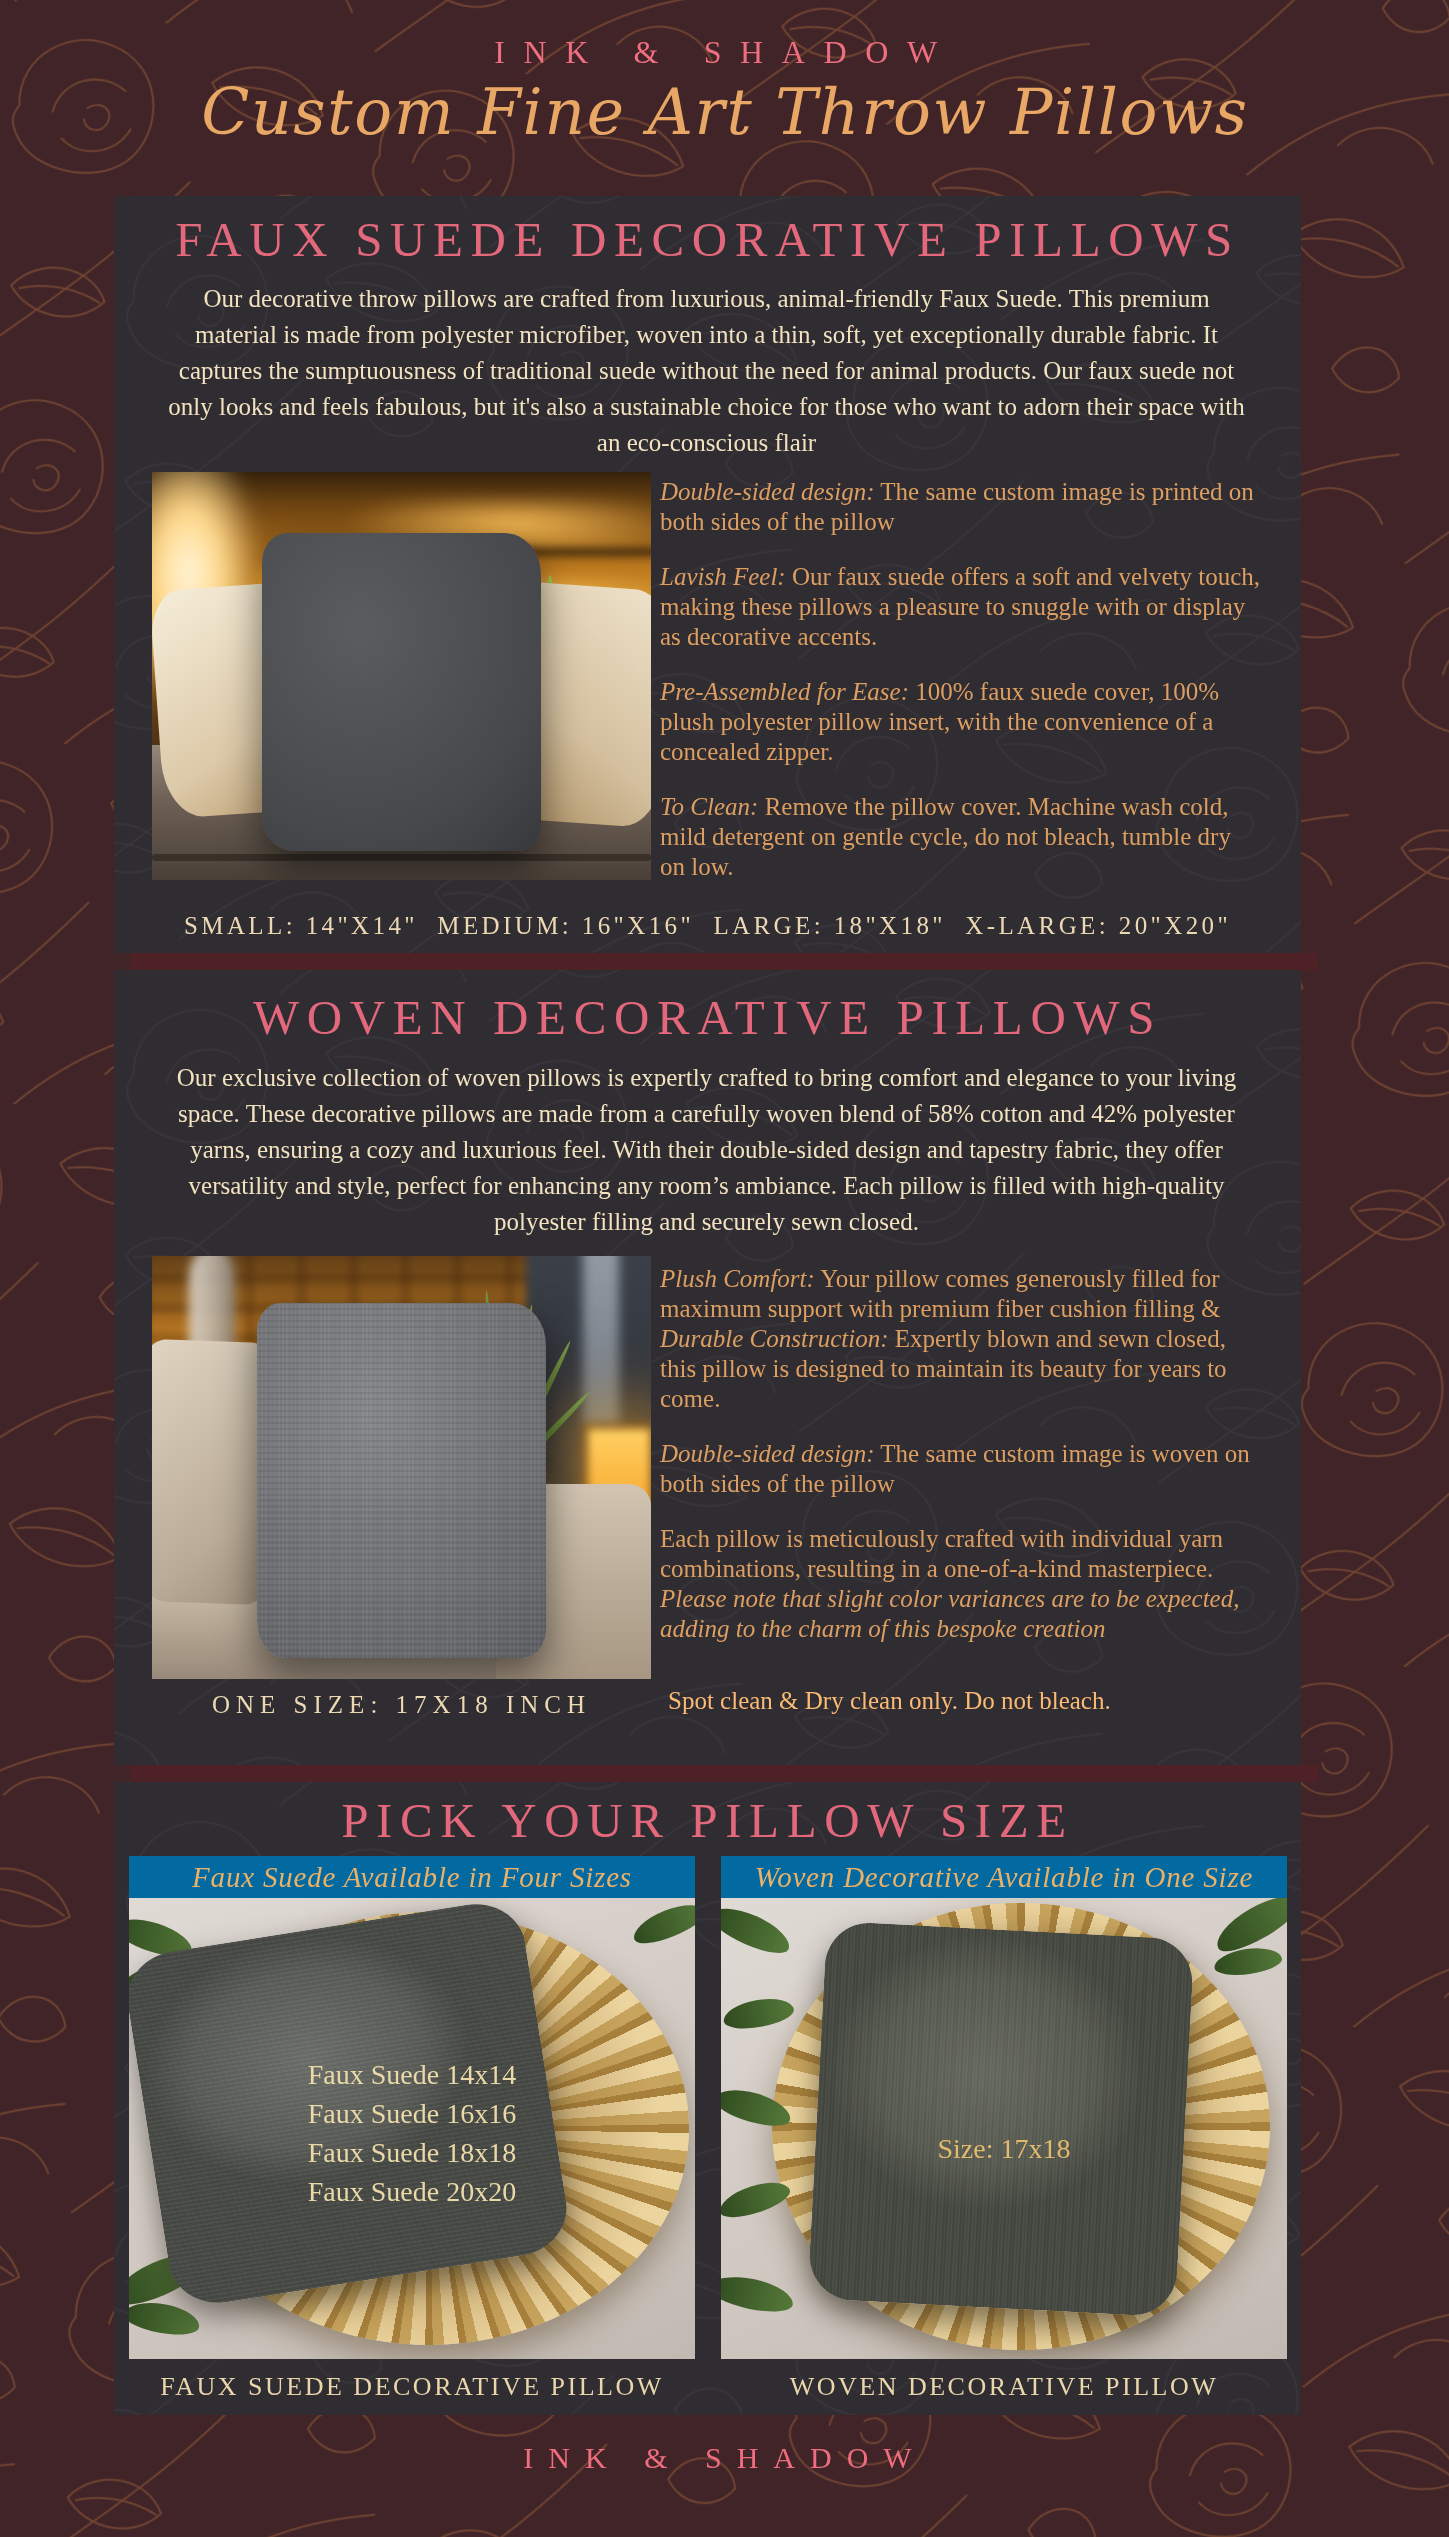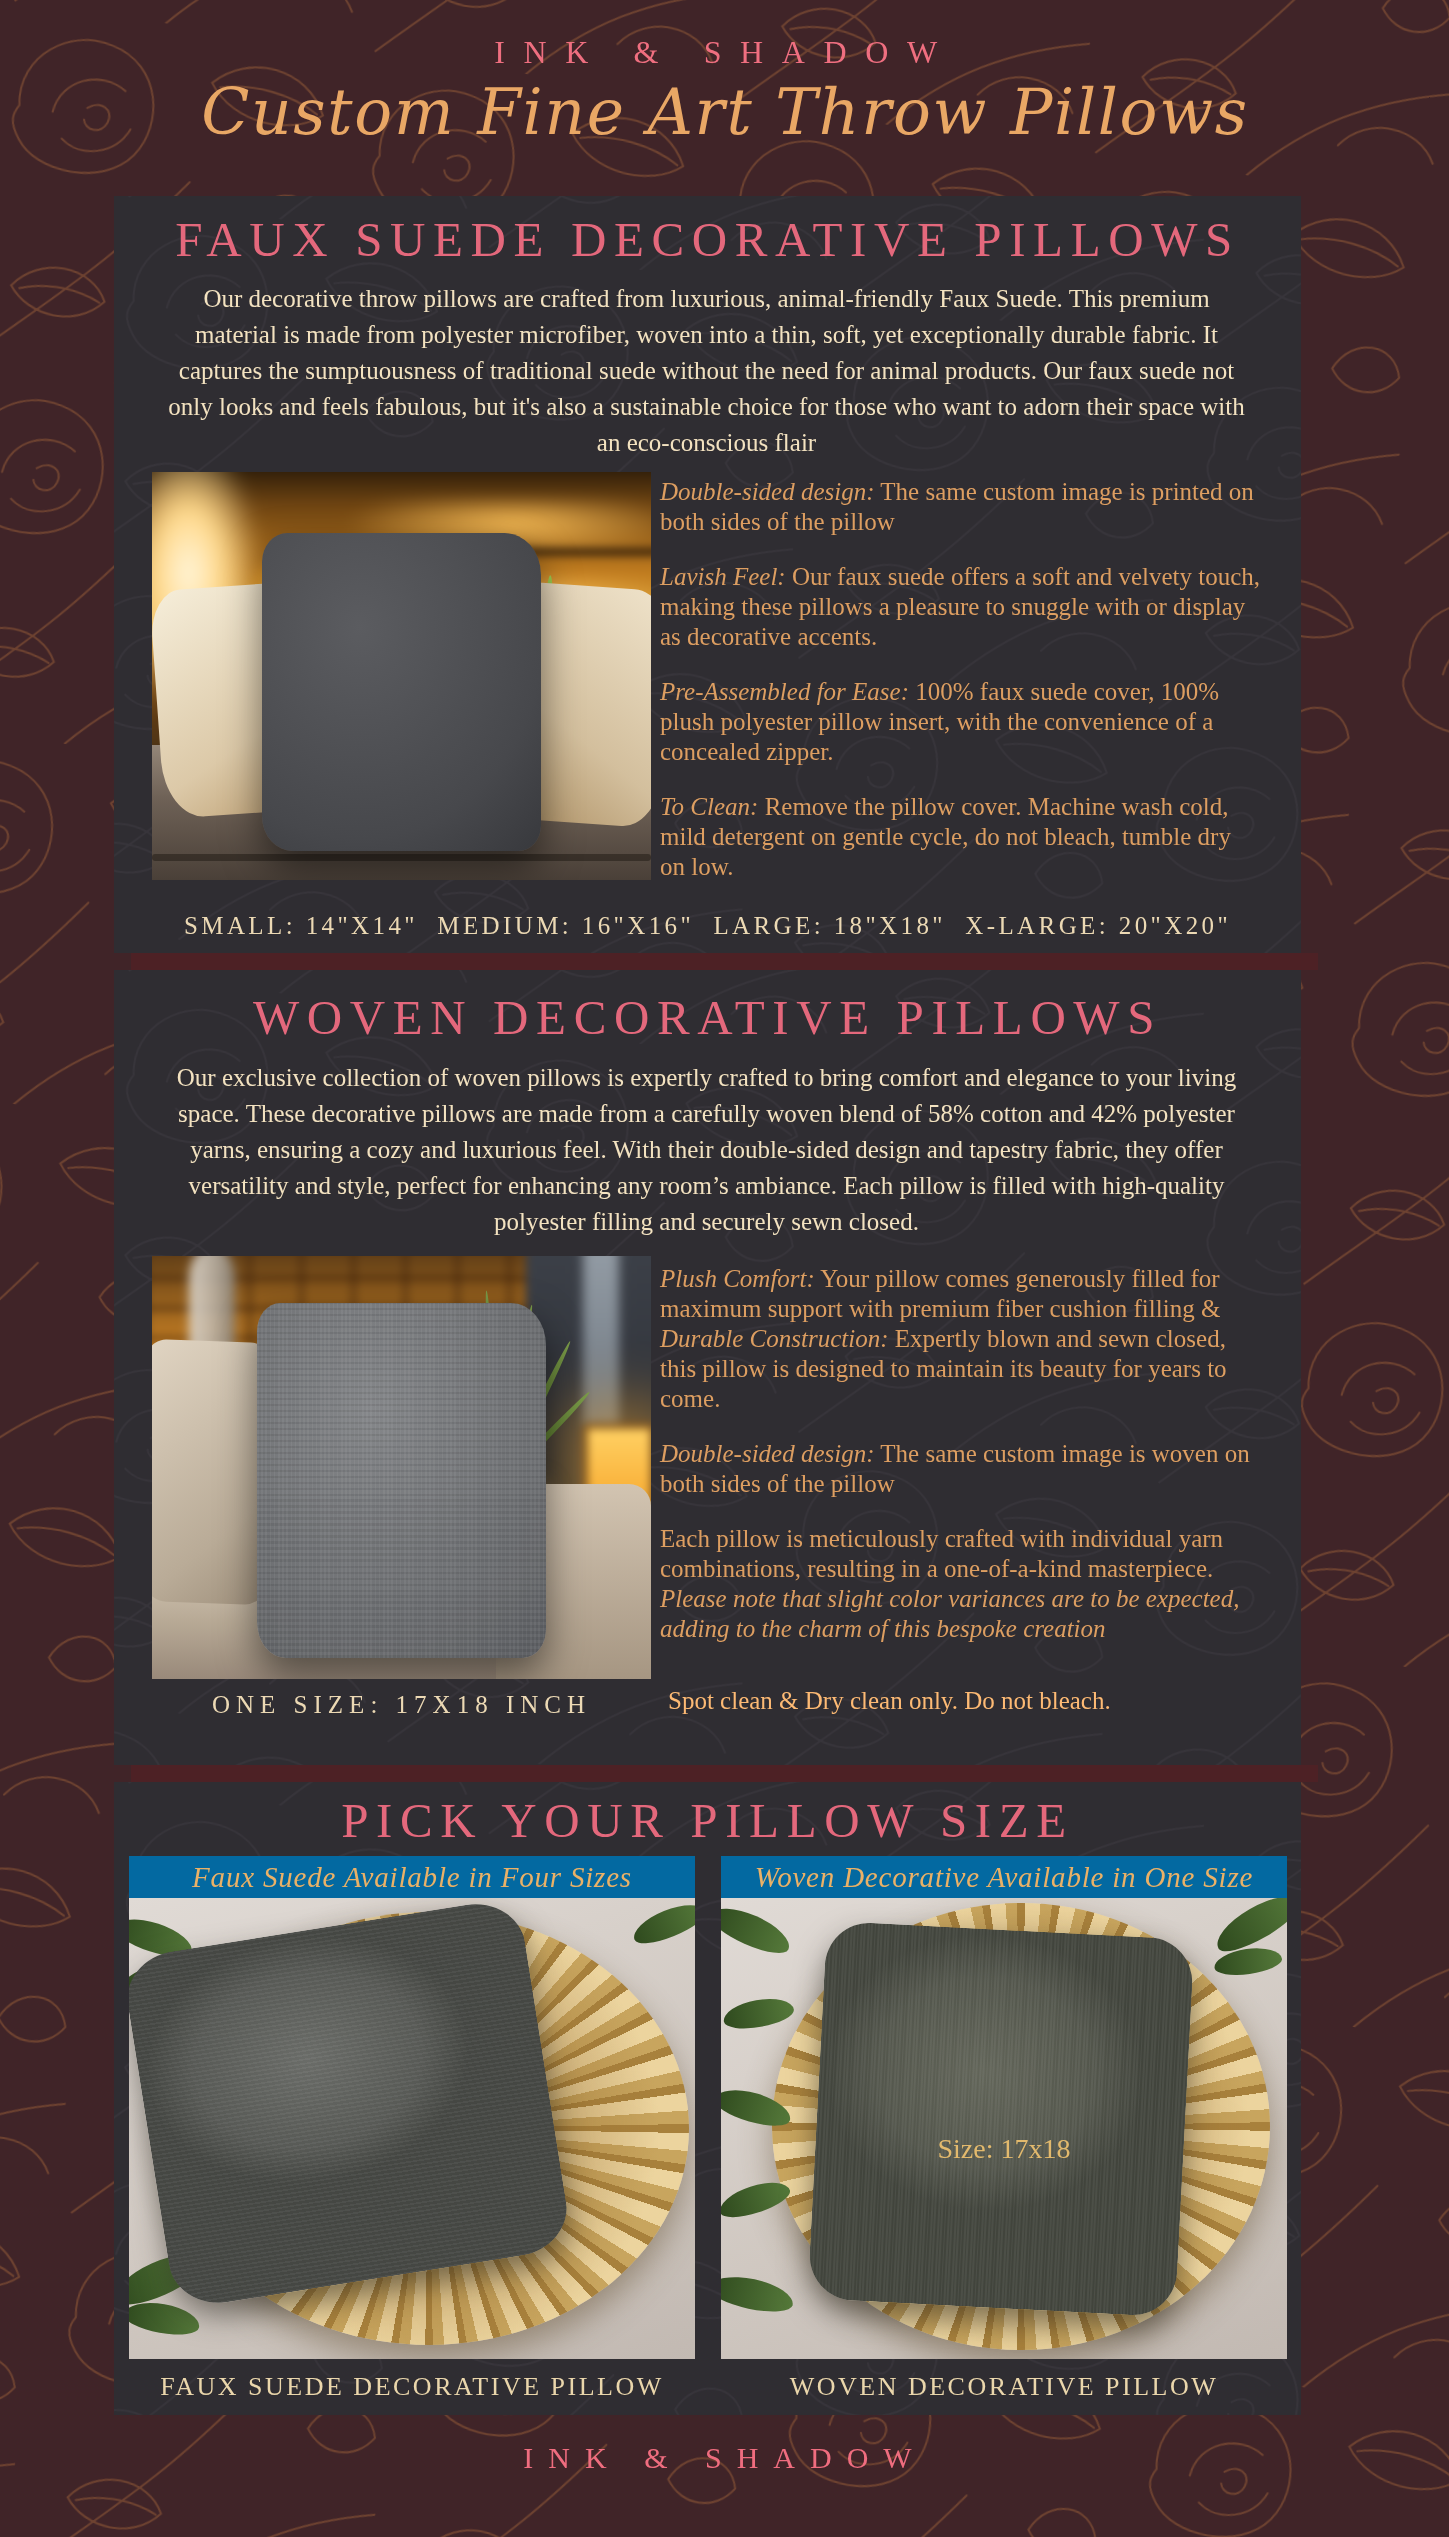--- a/index.html
+++ b/index.html
@@ -276,20 +276,26 @@
     <div class="card" id="card-left">
       <div class="banner">Faux Suede Available in Four Sizes</div>
       <div class="flat flat3">
         <div class="wicker"></div>
         <span class="leaf" style="left:-15px;top:25px;width:80px;height:29px;transform:rotate(18deg)"></span>
         <span class="leaf" style="left:-8.5px;top:68px;width:68px;height:25px;transform:rotate(-14deg)"></span>
         <span class="leaf" style="left:-17px;top:364px;width:93px;height:34px;transform:rotate(-24deg)"></span>
         <span class="leaf" style="left:-5px;top:406px;width:76px;height:29px;transform:rotate(10deg)"></span>
         <span class="leaf" style="right:-12px;top:12px;width:76px;height:27px;transform:rotate(-22deg)"></span>
         <div class="pillow-flat"></div>
+        <div class="overlay">
+            <div>Faux Suede 14x14</div>
+            <div>Faux Suede 16x16</div>
+            <div>Faux Suede 18x18</div>
+            <div>Faux Suede 20x20</div>
+          </div>
       </div>
     </div>
 
     <div class="card" id="card-right">
       <div class="banner">Woven Decorative Available in One Size</div>
       <div class="flat flat4">
         <div class="wicker"></div>
         <span class="leaf" style="left:-13.5px;top:17px;width:85px;height:30px;transform:rotate(24deg)"></span>
         <span class="leaf" style="left:1.7px;top:102px;width:71px;height:27px;transform:rotate(-10deg)"></span>
         <span class="leaf" style="left:-6.8px;top:195px;width:78px;height:29px;transform:rotate(16deg)"></span>

